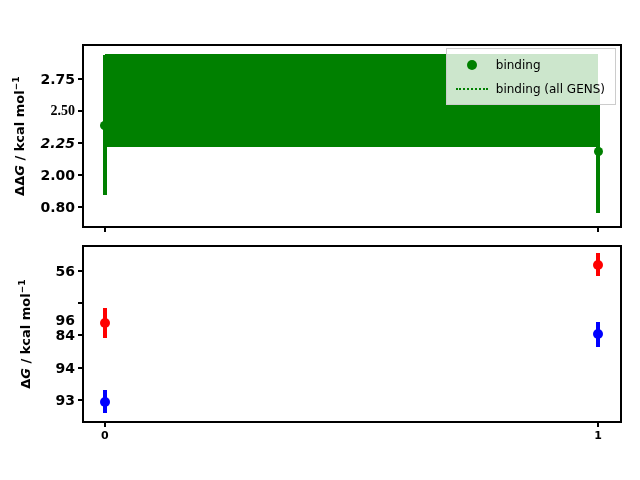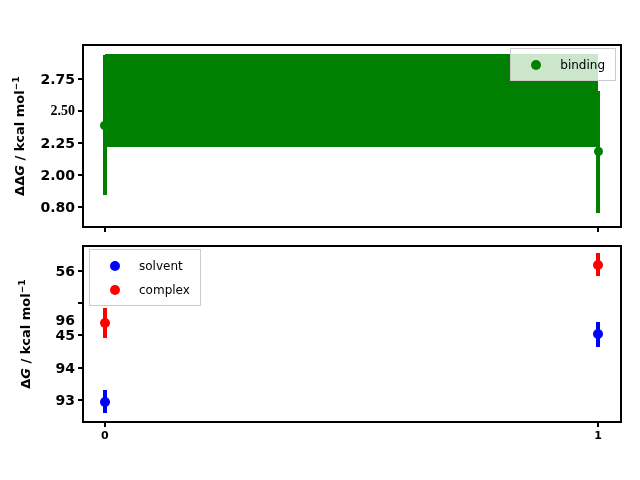--- a/index.html
+++ b/index.html
@@ -65,73 +65,65 @@
       <div class="band" style="left: 20.8203px; width: 493.373px; top: 7.65957px; height: 93.1915px; background: rgb(0, 128, 0);"></div>
       <div class="ebar" style="left: 18.8203px; width: 4px; top: 8.93617px; height: 140.426px; background: rgb(0, 128, 0);"></div>
       <div class="ebar" style="left: 512.193px; width: 4px; top: 44.6809px; height: 122.553px; background: rgb(0, 128, 0);"></div>
       <div class="marker" style="width: 9px; height: 9px; left: 16.3203px; top: 74.6489px; background: rgb(0, 128, 0);"></div>
       <div class="marker" style="width: 9px; height: 9px; left: 509.693px; top: 101.457px; background: rgb(0, 128, 0);"></div>
       <div class="ytickmark" style="top: 159.851px;"></div>
       <div class="yticklabel" style="top: 153.851px;">0.80</div>
       <div class="ytickmark" style="top: 127.936px;"></div>
       <div class="yticklabel" style="top: 121.936px;">2.00</div>
       <div class="ytickmark" style="top: 96.0213px;"></div>
-      <div class="yticklabel" style="top: 90.0213px;">2.25</div>
+      <div class="yticklabel" style="top: 90.0213px; font-style: italic;">2.25</div>
       <div class="ytickmark" style="top: 64.1064px;"></div>
       <div class="yticklabel" style="top: 58.1064px; font-family: Liberation Serif, serif;">2.50</div>
       <div class="ytickmark" style="top: 32.1915px;"></div>
       <div class="yticklabel" style="top: 26.1915px;">2.75</div>
       <div class="xtickmark" style="left: 19.8203px; top: 182px;"></div>
       <div class="xtickmark" style="left: 513.193px; top: 182px;"></div>
       <div class="legend" style="right: 4px; top: 2px;">
         <div class="legend-row">
           <div class="legend-glyph">
             <div class="legend-dot" style="background: rgb(0, 128, 0);"></div>
           </div>
           <div class="legend-label">binding</div>
+        </div>
+        <div class="legend-row">
+          <div class="legend-glyph">
+            <div class="legend-dotted" style="border-top-color: rgb(0, 128, 0);"></div>
+          </div>
+          <div class="legend-label">binding (all GENS)</div>
         </div>
       </div>
     </div>
   <div class="axes" id="ax1">
       <div class="ebar" style="left: 18.8203px; width: 4px; top: 143.275px; height: 22.6394px; background: rgb(0, 0, 255);"></div>
       <div class="ebar" style="left: 512.193px; width: 4px; top: 75.0335px; height: 24.5799px; background: rgb(0, 0, 255);"></div>
       <div class="ebar" style="left: 18.8203px; width: 4px; top: 61.1264px; height: 29.7546px; background: rgb(255, 0, 0);"></div>
       <div class="ebar" style="left: 512.193px; width: 4px; top: 6.14498px; height: 23.2862px; background: rgb(255, 0, 0);"></div>
       <div class="marker" style="width: 10px; height: 10px; left: 15.8203px; top: 149.595px; background: rgb(0, 0, 255);"></div>
       <div class="marker" style="width: 10px; height: 10px; left: 509.193px; top: 82.3234px; background: rgb(0, 0, 255);"></div>
       <div class="marker" style="width: 10px; height: 10px; left: 15.8203px; top: 71.0037px; background: rgb(255, 0, 0);"></div>
       <div class="marker" style="width: 10px; height: 10px; left: 509.193px; top: 12.7881px; background: rgb(255, 0, 0);"></div>
       <div class="ytickmark" style="top: 151.978px;"></div>
       <div class="yticklabel" style="top: 145.978px; text-align: right;">93</div>
       <div class="ytickmark" style="top: 119.636px;"></div>
       <div class="yticklabel" style="top: 113.636px;">94</div>
       <div class="ytickmark" style="top: 87.2937px;"></div>
-      <div class="yticklabel" style="top: 81.2937px;">45</div>
+      <div class="yticklabel" style="top: 81.2937px;">84</div>
       <div class="ytickmark" style="top: 54.9517px;"></div>
       <div class="yticklabel" style="top: 66px;">96</div>
       <div class="ytickmark" style="top: 22.6097px;"></div>
       <div class="yticklabel" style="top: 16.6097px;">56</div>
       <div class="xtickmark" style="left: 19.8203px; top: 176px;"></div>
       <div class="xticklabel" style="left: 20.8203px; top: 182px;">0</div>
       <div class="xtickmark" style="left: 513.193px; top: 176px;"></div>
       <div class="xticklabel" style="left: 514.193px; top: 182px;">1</div>
-      <div class="legend" style="left: 5px; top: 2px;">
-        <div class="legend-row">
-          <div class="legend-glyph">
-            <div class="legend-dot" style="background: rgb(0, 0, 255);"></div>
-          </div>
-          <div class="legend-label">solvent</div>
-        </div>
-        <div class="legend-row">
-          <div class="legend-glyph">
-            <div class="legend-dot" style="background: rgb(255, 0, 0);"></div>
-          </div>
-          <div class="legend-label">complex</div>
-        </div>
-      </div>
     </div>
 
   <div class="ylabel-wrap" id="ylab0">
     <span class="rot"><span>ΔΔ</span><span class="it">G</span><span> / kcal mol</span><sup>−1</sup></span>
   </div>
 
   <div class="ylabel-wrap" id="ylab1">
     <span class="rot"><span>Δ</span><span class="it">G</span><span> / kcal mol</span><sup>−1</sup></span>
   </div>
 

